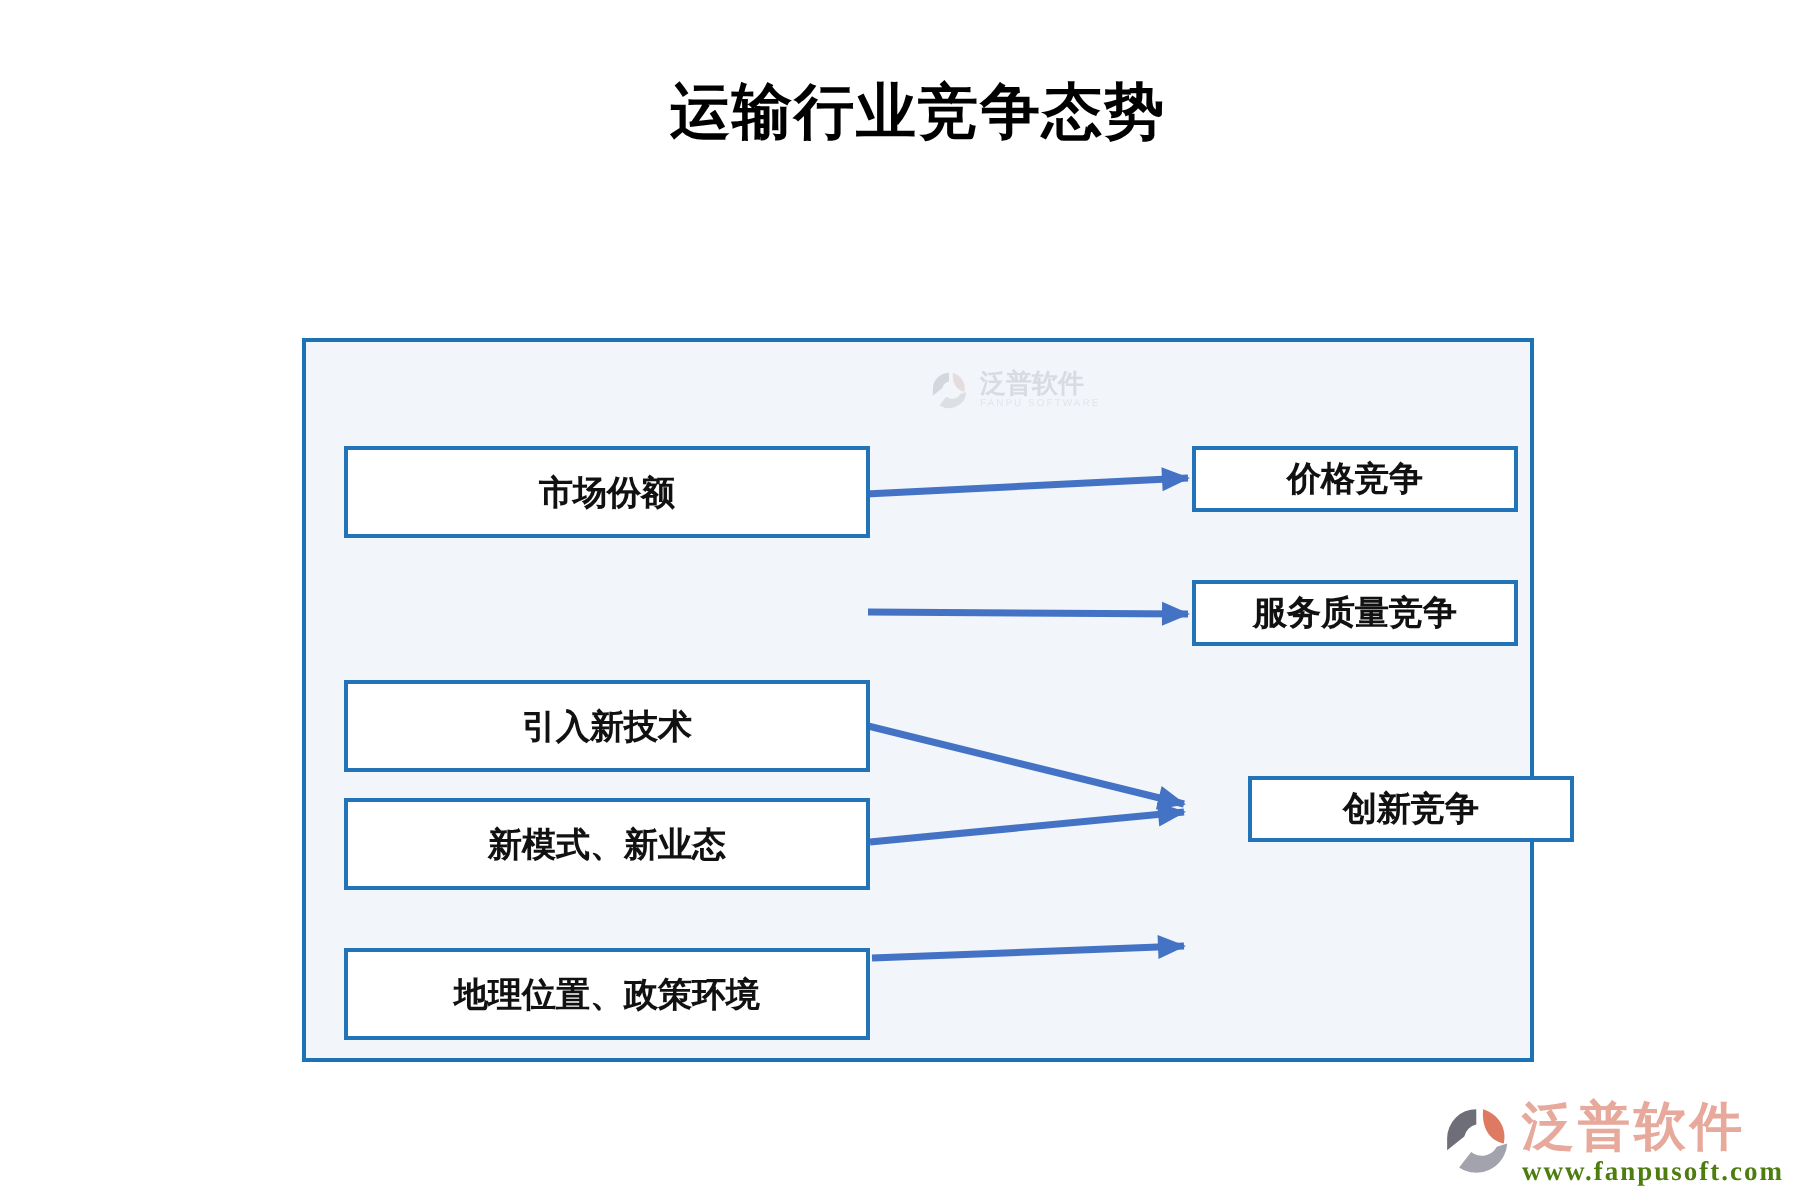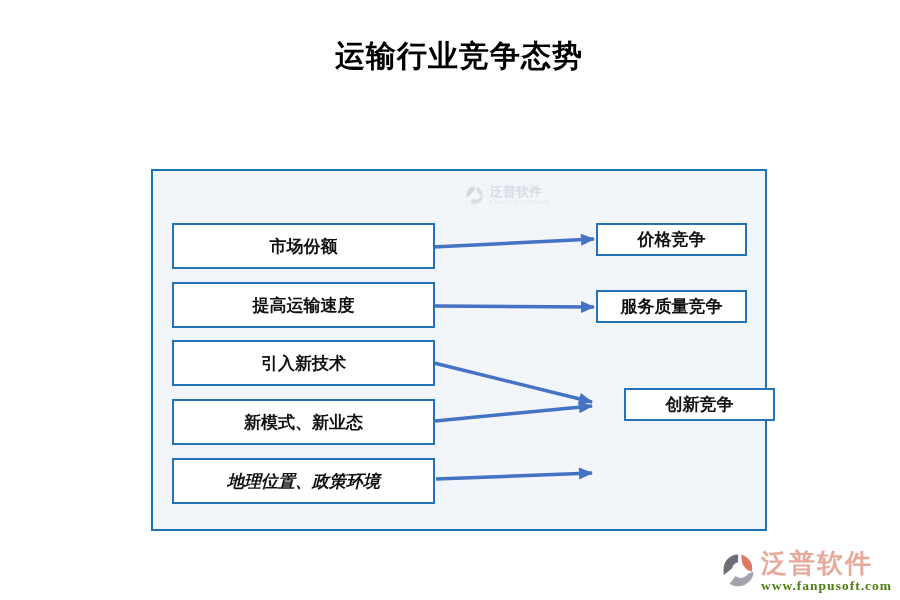--- a/index.html
+++ b/index.html
@@ -22,22 +22,22 @@
     border:2px solid #1b72b4;
   }
   .node{
     position:absolute;box-sizing:border-box;
     background:#ffffff;border:2px solid #2273b8;
     display:flex;align-items:center;justify-content:center;
     font-weight:700;font-size:17px;color:#111111;
     white-space:nowrap;
   }
   .lnode{left:19px;width:263px;height:46px;}
-  .rnode{left:443px;width:151px;height:33px;font-family:Liberation Mono, monospace;}
-  .lb1{top:52px;}  .lb2{top:111px;} .lb3{top:169px;} .lb4{top:228px;text-align:right;} .lb5{top:287px;font-style:italic;}
+  .rnode{left:443px;width:163px;height:33px;font-family:Liberation Mono, monospace;}
+  .lb1{top:52px;}  .lb2{top:111px;} .lb3{top:169px;} .lb4{top:228px;text-align:right;} .lb5{top:303px;}
   .rb1{top:52px;}  .rb2{top:119px;} .rb3{top:217px;margin-left:28px;} .rb4{top:287px;}
   .arrow-layer{
     position:absolute;left:0;top:0;width:612px;height:358px;
     pointer-events:none;
   }
   .watermark{
     position:absolute;left:312px;top:14px;
     display:flex;align-items:center;gap:5px;
     opacity:0.30;filter:saturate(0.55);
   }
@@ -83,21 +83,20 @@
       </marker>
     </defs>
     <line x1="280" y1="76" x2="441" y2="68" stroke="#4472c4" stroke-width="3.5" marker-end="url(#ah)"></line>
     <line x1="281" y1="135" x2="441" y2="136" stroke="#4472c4" stroke-width="3.5" marker-end="url(#ah)"></line>
     <line x1="281" y1="192" x2="439" y2="231" stroke="#4472c4" stroke-width="3.5" marker-end="url(#ah)"></line>
     <line x1="282" y1="250" x2="439" y2="235" stroke="#4472c4" stroke-width="3.5" marker-end="url(#ah)"></line>
     <line x1="283" y1="308" x2="439" y2="302" stroke="#4472c4" stroke-width="3.5" marker-end="url(#ah)"></line>
   </svg>
 
   <div class="node lnode lb1">市场份额</div>
-  <div class="node lnode lb2">提高运输速度</div>
   <div class="node lnode lb3">引入新技术</div>
   <div class="node lnode lb4">新模式、新业态</div>
   <div class="node lnode lb5">地理位置、政策环境</div>
 
   <div class="node rnode rb1">价格竞争</div>
   <div class="node rnode rb2">服务质量竞争</div>
   <div class="node rnode rb3">创新竞争</div>
 
 </div>
 

